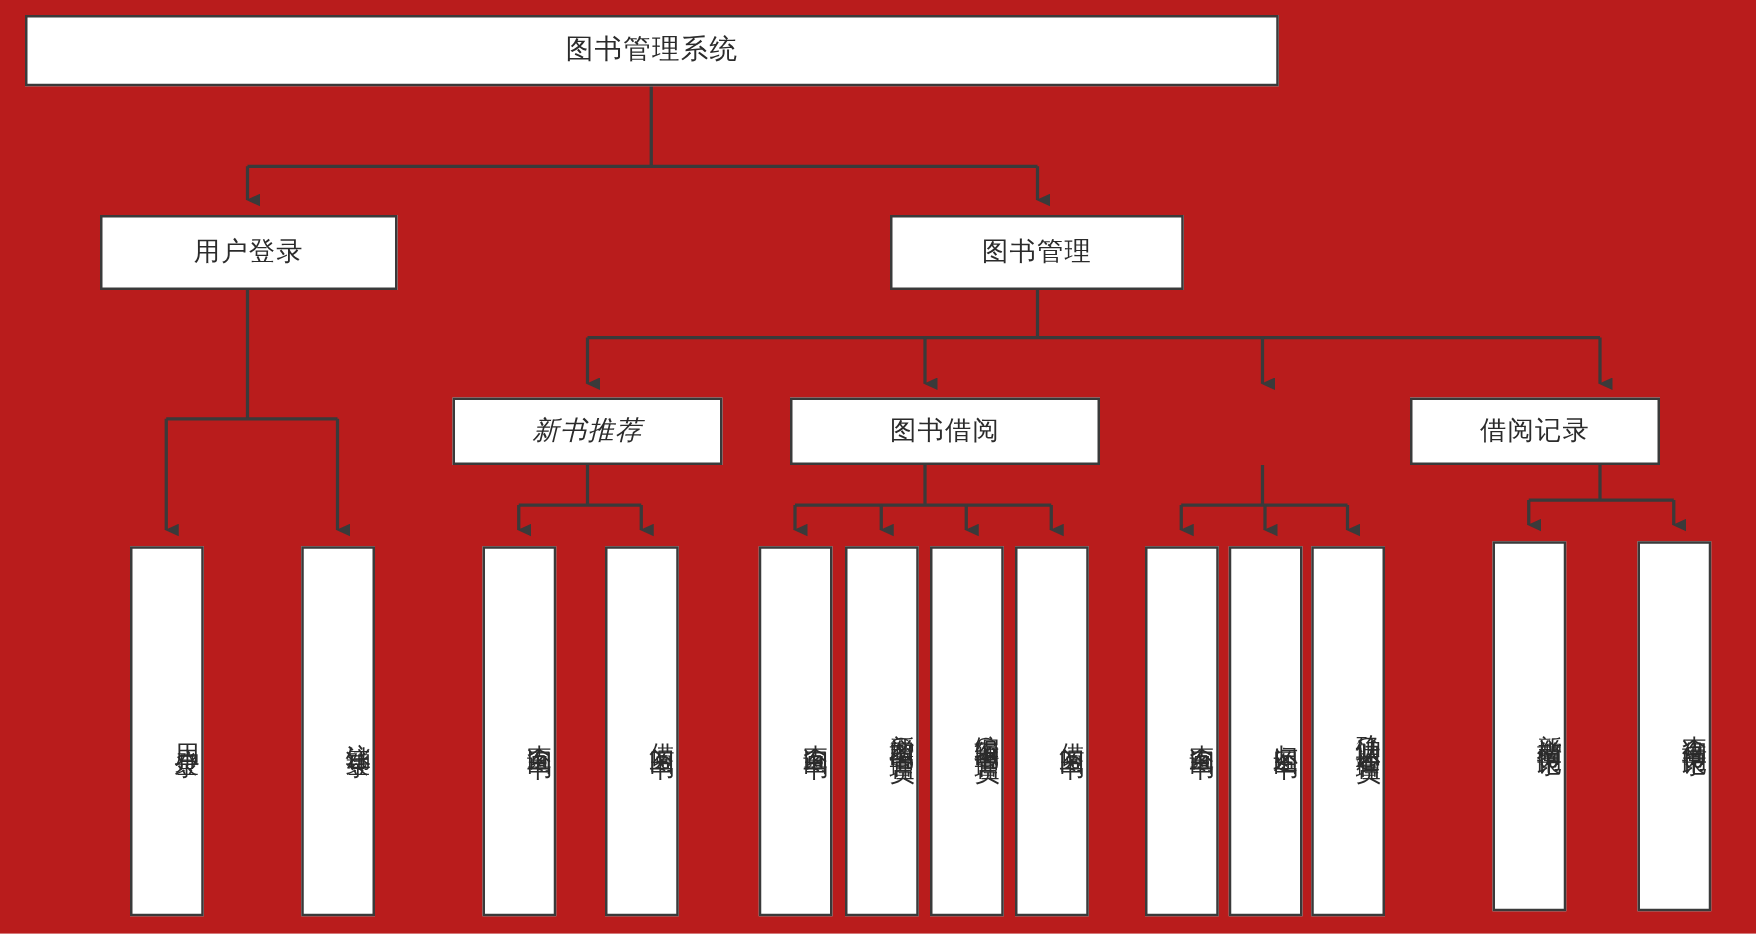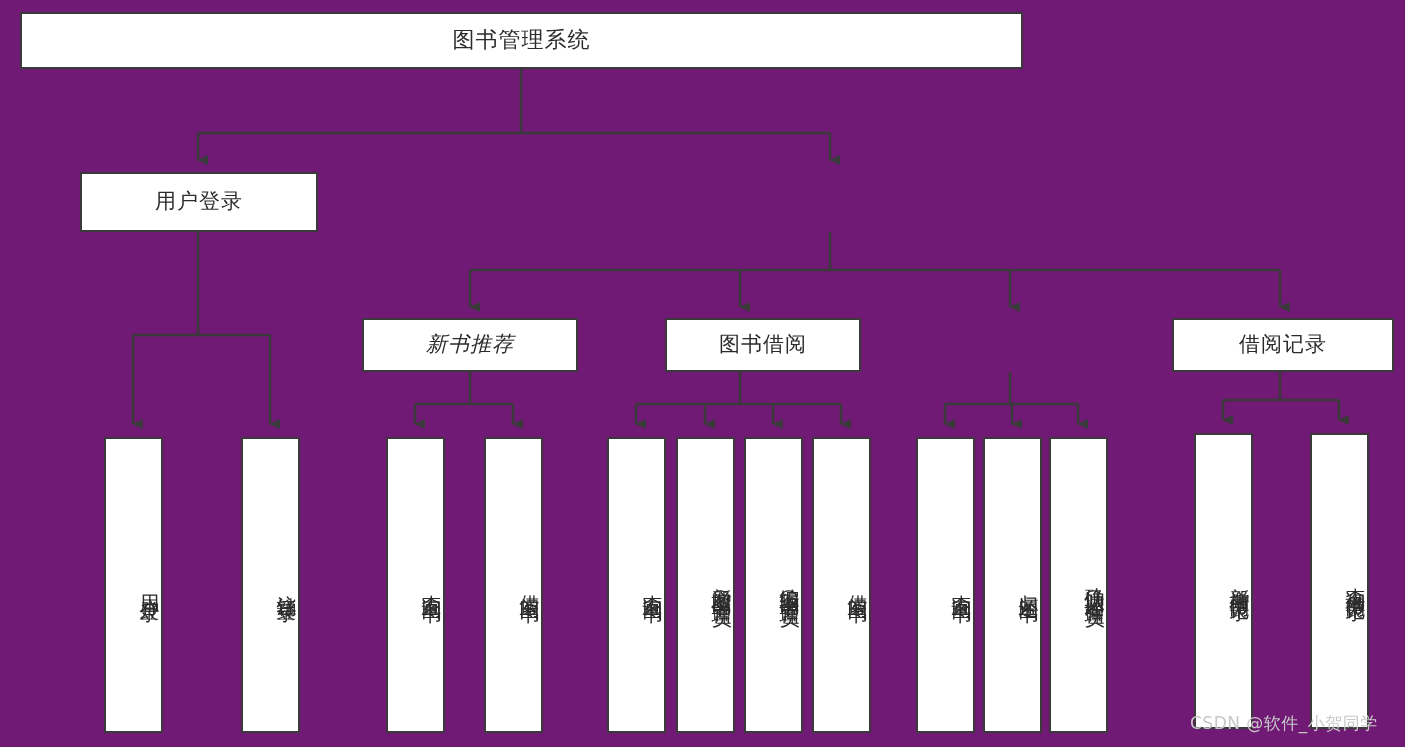--- a/index.html
+++ b/index.html
@@ -8,21 +8,21 @@
     padding: 0;
     background: #ffffff;
   }
   body {
     font-family: "DejaVu Sans", "Liberation Sans", sans-serif;
   }
   #canvas {
     position: relative;
     width: 1405px;
     height: 747px;
-    background: #701a75;
+    background: #b91c1c;
     overflow: hidden;
   }
   #wires {
     position: absolute;
     left: 0;
     top: 0;
     width: 1405px;
     height: 747px;
     pointer-events: none;
   }
@@ -121,24 +121,25 @@
       <path d="M1280,372 L1280,400"></path>
       <path d="M1223,400 L1339,400"></path>
       <path d="M1223,400 L1223,420" marker-end="url(#arrowDown)"></path>
       <path d="M1339,400 L1339,420" marker-end="url(#arrowDown)"></path>
     </g>
   </svg>
 
   <div class="node h root" style="left:20px; top:12px; width:1003px; height:57px;">图书管理系统</div>
 
   <div class="node h" style="left:80px; top:172px; width:238px; height:60px;">用户登录</div>
+  <div class="node h" style="left:712px; top:172px; width:235px; height:60px;">图书管理</div>
 
   <div class="node h" style="left:362px; top:318px; width:216px; height:54px;font-style:italic;">新书推荐</div>
-  <div class="node h" style="left:632px; top:318px; width:196px; height:54px;margin-left:33px;">图书借阅</div>
-  <div class="node h" style="left:1172px; top:318px; width:222px; height:54px;">借阅记录</div>
+  <div class="node h" style="left:632px; top:318px; width:248px; height:54px;">图书借阅</div>
+  <div class="node h" style="left:1128px; top:318px; width:200px; height:54px;">借阅记录</div>
 
   <div class="node v" style="left:104px; top:437px; width:59px; height:296px;">
     <span class="vtext">用户登录</span>
   </div>
   <div class="node v" style="left:241px; top:437px; width:59px; height:296px;">
     <span class="vtext">注销登录</span>
   </div>
 
   <div class="node v" style="left:386px; top:437px; width:59px; height:296px;">
     <span class="vtext">查询图书</span>
@@ -170,15 +171,14 @@
     <span class="vtext">确认归还（管理员）</span>
   </div>
 
   <div class="node v" style="left:1194px; top:433px; width:59px; height:296px;">
     <span class="vtext">新增借阅记录</span>
   </div>
   <div class="node v" style="left:1310px; top:433px; width:59px; height:296px;">
     <span class="vtext">查询借阅记录</span>
   </div>
 
-  <div class="watermark" style="left:1190px; top:712px;">CSDN @软件_小贺同学</div>
 
 </div>
 
 </body></html>

